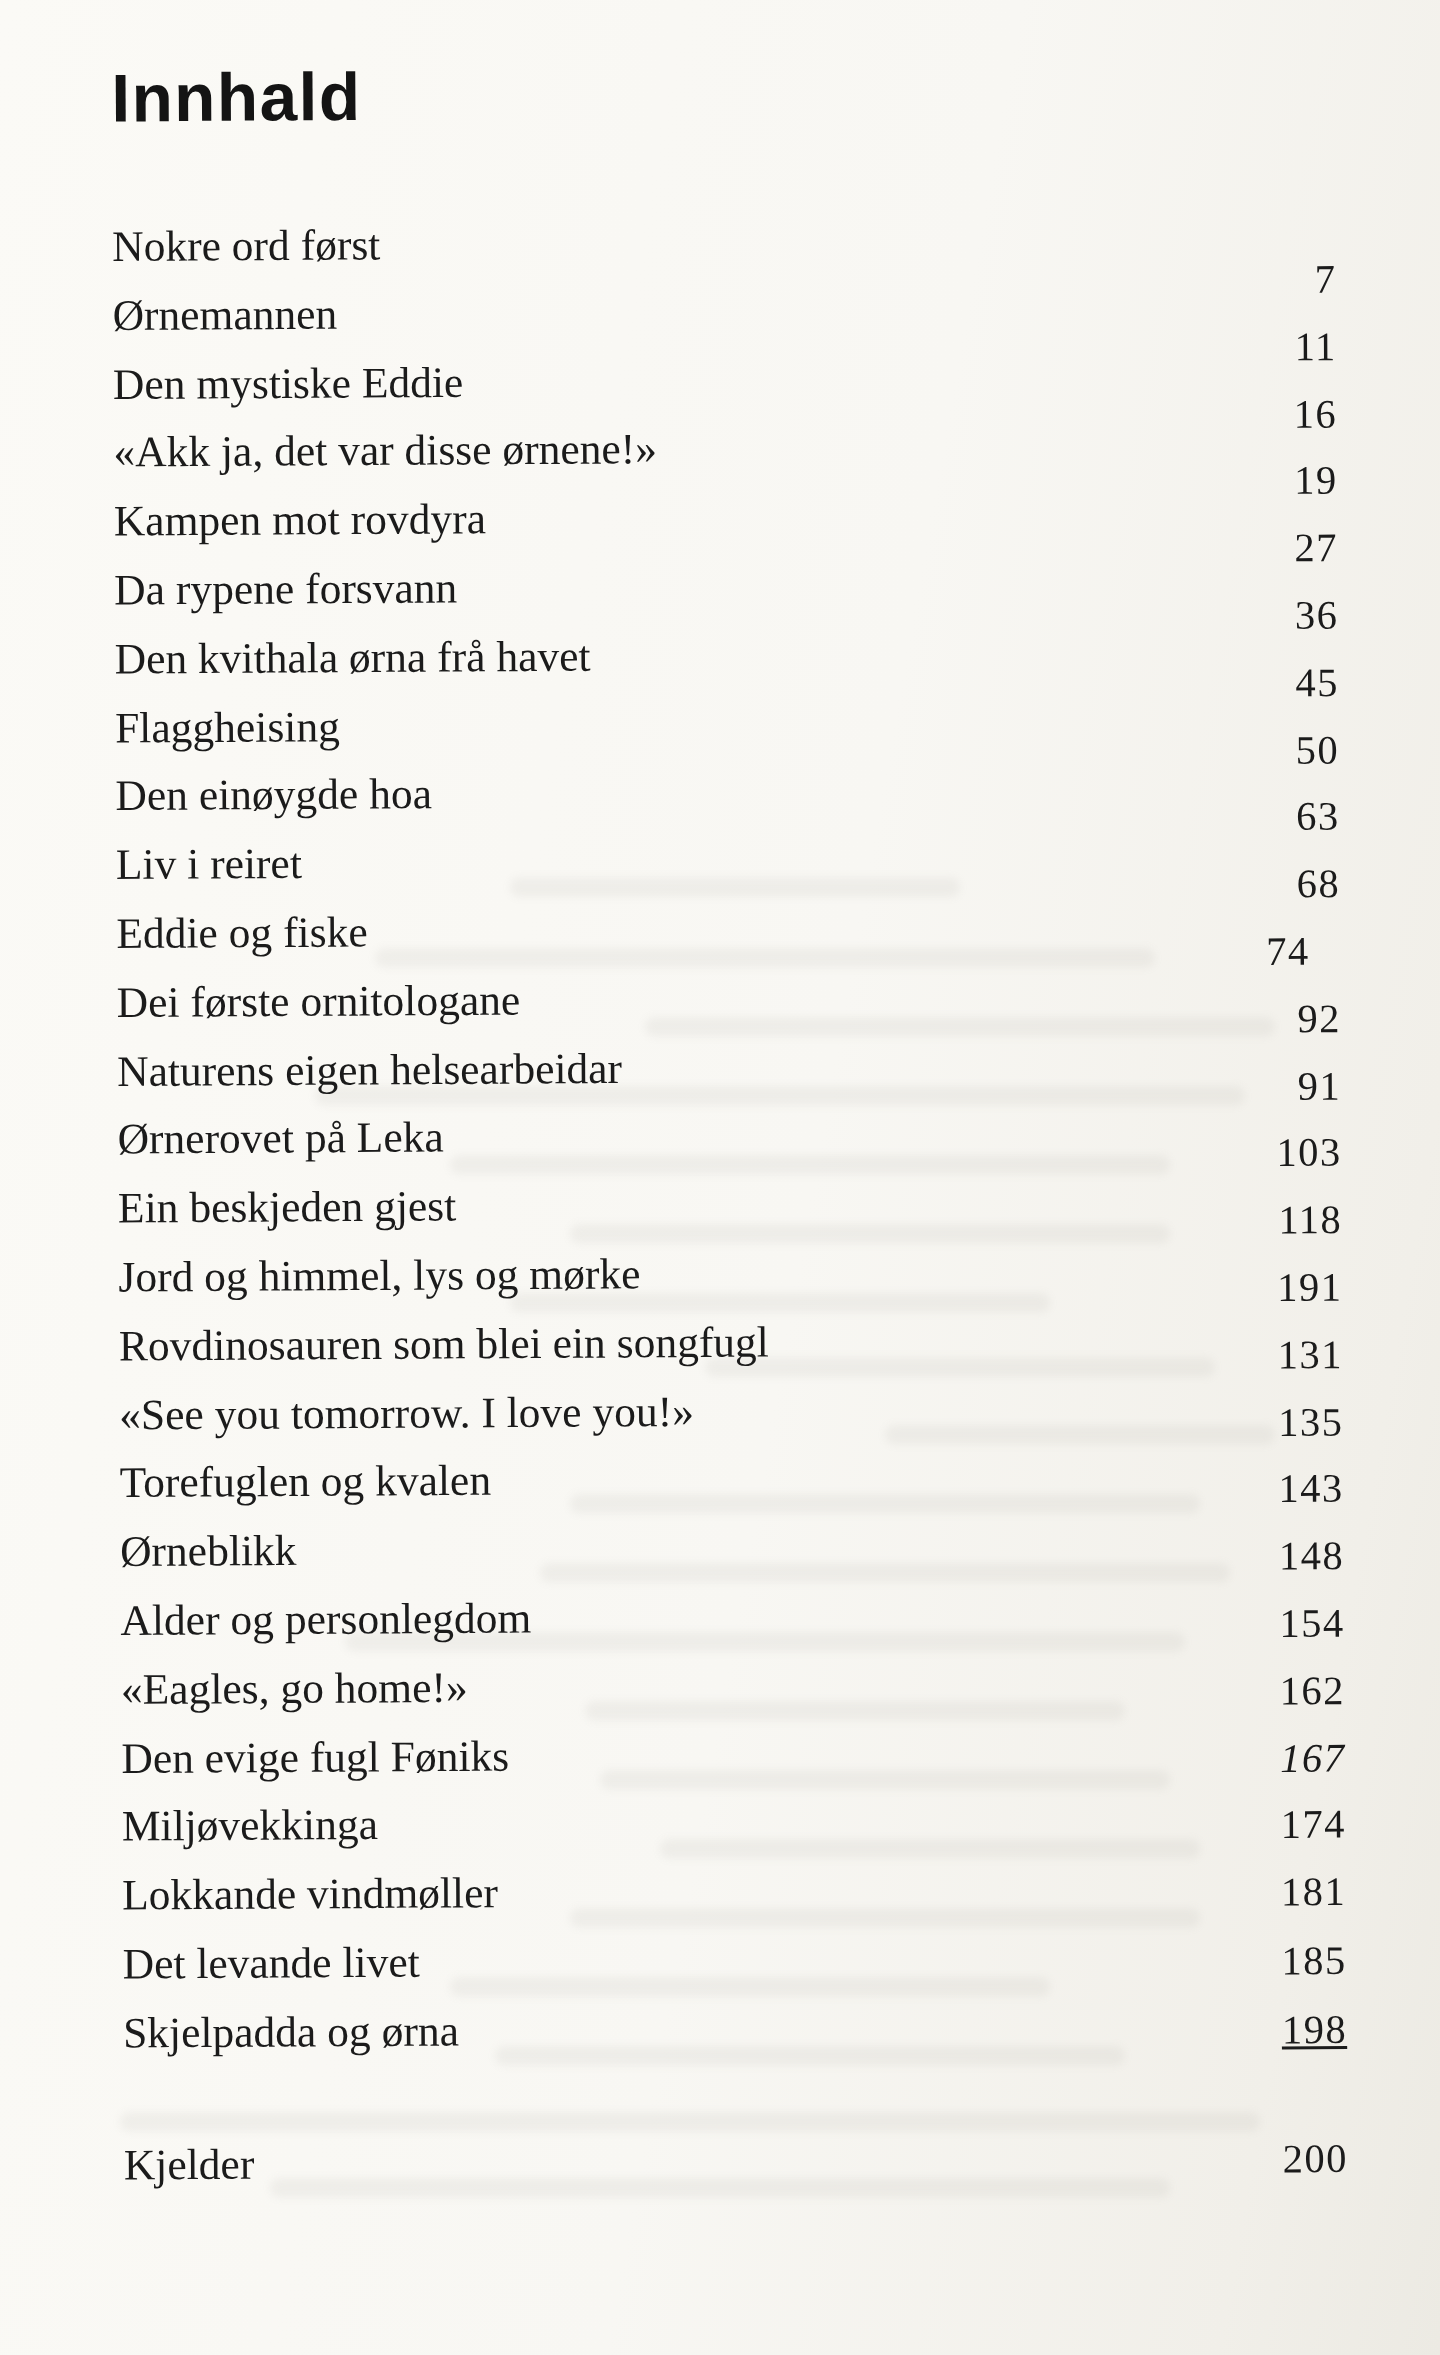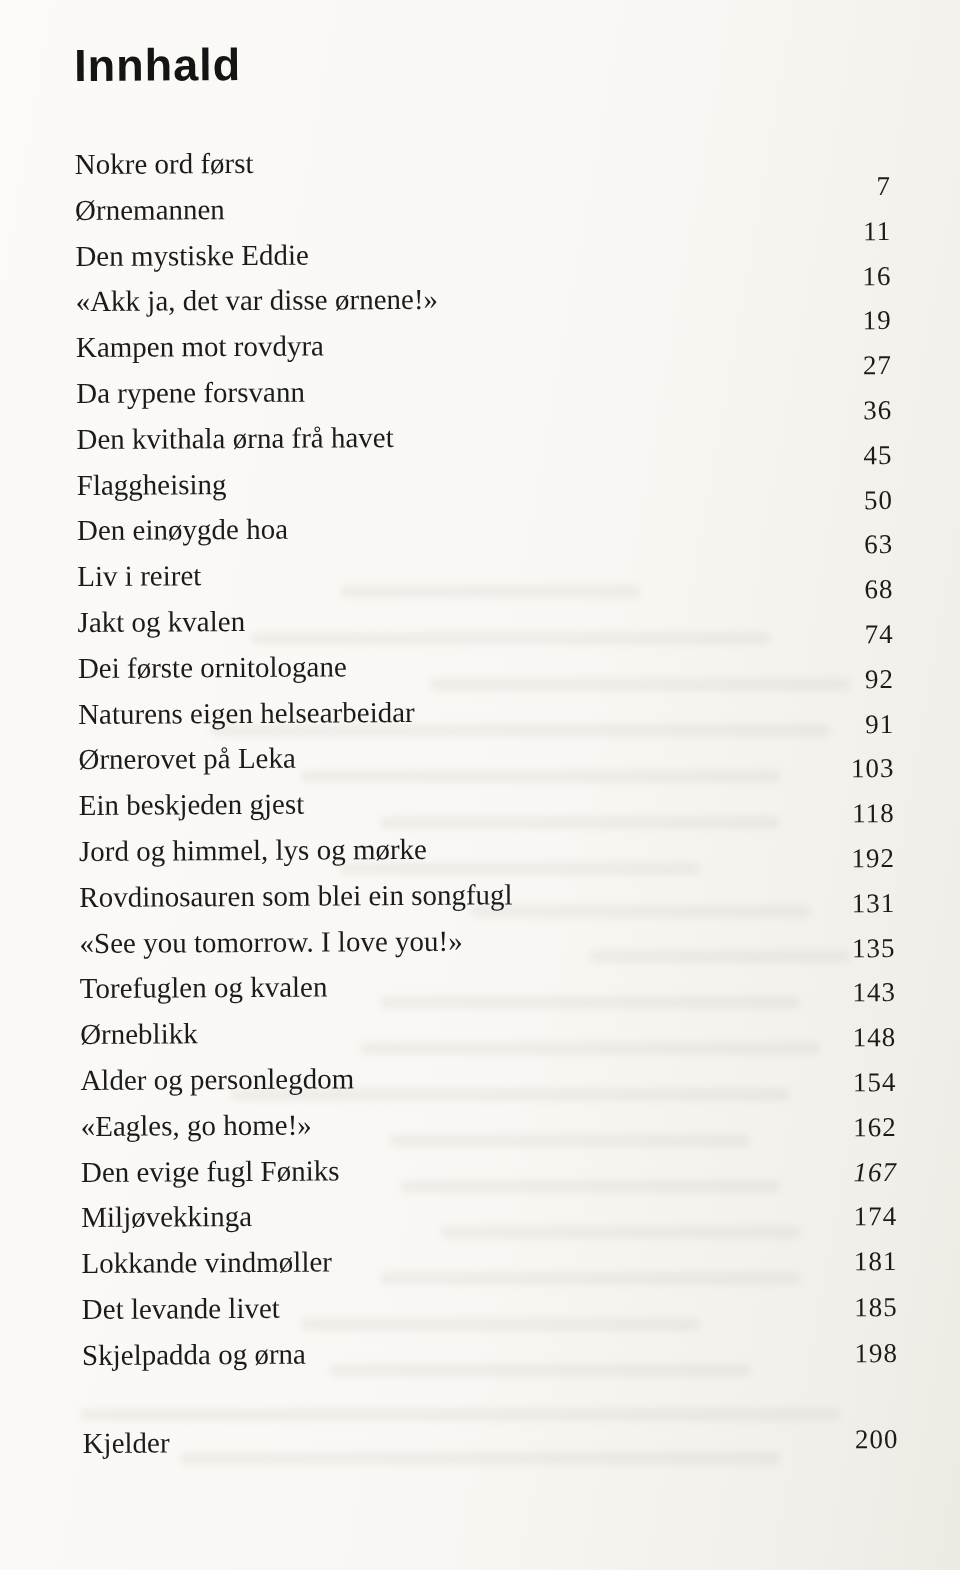--- a/index.html
+++ b/index.html
@@ -142,42 +142,42 @@
         </div>
         <div class="toc-row">
           <span class="entry-title">Den einøygde hoa</span>
           <span class="entry-page" style="transform: translateY(18px);">63</span>
         </div>
         <div class="toc-row">
           <span class="entry-title">Liv i reiret</span>
           <span class="entry-page" style="transform: translateY(17px);">68</span>
         </div>
         <div class="toc-row">
-          <span class="entry-title">Jakt og kvalen</span>
-          <span class="entry-page" style="transform: translateY(16px);">74</span>
+          <span class="entry-title">Eddie og fiske</span>
+          <span class="entry-page" style="transform: translateY(16px); text-align: center;">74</span>
         </div>
         <div class="toc-row">
           <span class="entry-title">Dei første ornitologane</span>
           <span class="entry-page" style="transform: translateY(15px);">92</span>
         </div>
         <div class="toc-row">
           <span class="entry-title">Naturens eigen helsearbeidar</span>
           <span class="entry-page" style="transform: translateY(14px);">91</span>
         </div>
         <div class="toc-row">
           <span class="entry-title">Ørnerovet på Leka</span>
           <span class="entry-page" style="transform: translateY(13px);">103</span>
         </div>
         <div class="toc-row">
           <span class="entry-title">Ein beskjeden gjest</span>
           <span class="entry-page" style="transform: translateY(12px);">118</span>
         </div>
         <div class="toc-row">
           <span class="entry-title">Jord og himmel, lys og mørke</span>
-          <span class="entry-page" style="transform: translateY(11px);">192</span>
+          <span class="entry-page" style="transform: translateY(11px);">191</span>
         </div>
         <div class="toc-row">
           <span class="entry-title">Rovdinosauren som blei ein songfugl</span>
           <span class="entry-page" style="transform: translateY(10px);">131</span>
         </div>
         <div class="toc-row">
           <span class="entry-title">«See you tomorrow. I love you!»</span>
           <span class="entry-page" style="transform: translateY(9px);">135</span>
         </div>
         <div class="toc-row">
@@ -207,21 +207,21 @@
         <div class="toc-row">
           <span class="entry-title">Lokkande vindmøller</span>
           <span class="entry-page" style="transform: translateY(2px);">181</span>
         </div>
         <div class="toc-row">
           <span class="entry-title">Det levande livet</span>
           <span class="entry-page" style="transform: translateY(2px);">185</span>
         </div>
         <div class="toc-row">
           <span class="entry-title">Skjelpadda og ørna</span>
-          <span class="entry-page" style="transform: translateY(2px);">198</span>
+          <span class="entry-page" style="transform: translateY(2px); text-decoration: underline;">198</span>
         </div>
       </div>
 
     <div class="toc-row footer-row">
       <span class="entry-title">Kjelder</span>
       <span class="entry-page">200</span>
     </div>
   </div>
 </div>
 

